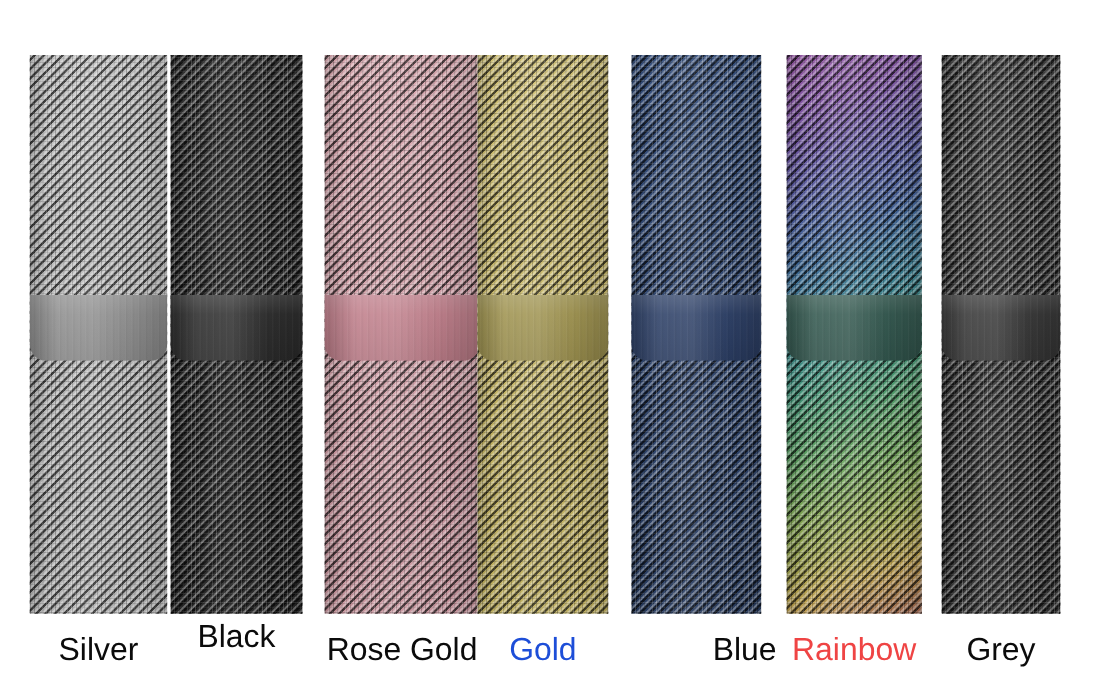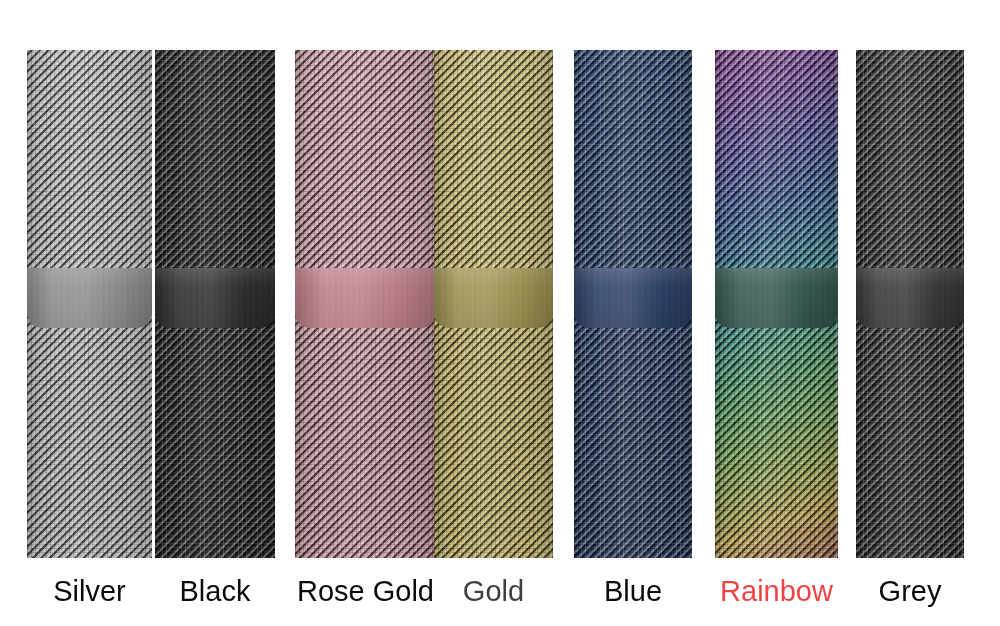--- a/index.html
+++ b/index.html
@@ -177,21 +177,21 @@
         <div class="mesh-base" style="background: linear-gradient(rgb(50, 50, 50) 0%, rgb(43, 43, 43) 50%, rgb(36, 36, 36) 100%);"></div>
         <div class="mesh-weave"></div>
         <div class="mesh-cross"></div>
         <div class="mesh-shade"></div>
       </div>
       <div class="band-clasp" style="top: 268px; height: 60px;">
         <div class="clasp-base" style="background: rgb(44, 44, 44);"></div>
         <div class="clasp-brush"></div>
         <div class="clasp-sheen"></div>
       </div>
-      <div class="band-label" style="top: 572px; color: rgb(11, 11, 11);">Black</div>
+      <div class="band-label" style="top: 560px; color: rgb(11, 11, 11);">Black</div>
     </div>
     <div class="band-cell" style="left: 295px; width: 141px;">
       <div class="band-mesh" style="top: 50px; height: 508px;">
         <div class="mesh-base" style="background: linear-gradient(rgb(220, 170, 178) 0%, rgb(211, 161, 169) 50%, rgb(201, 149, 158) 100%);"></div>
         <div class="mesh-weave"></div>
         <div class="mesh-cross"></div>
         <div class="mesh-shade"></div>
       </div>
       <div class="band-clasp" style="top: 268px; height: 60px;">
         <div class="clasp-base" style="background: rgb(192, 127, 139);"></div>
@@ -205,35 +205,35 @@
         <div class="mesh-base" style="background: linear-gradient(rgb(211, 195, 119) 0%, rgb(201, 185, 106) 50%, rgb(191, 175, 94) 100%);"></div>
         <div class="mesh-weave"></div>
         <div class="mesh-cross"></div>
         <div class="mesh-shade"></div>
       </div>
       <div class="band-clasp" style="top: 268px; height: 60px;">
         <div class="clasp-base" style="background: rgb(159, 147, 80);"></div>
         <div class="clasp-brush"></div>
         <div class="clasp-sheen"></div>
       </div>
-      <div class="band-label" style="top: 572px; color: #404040;">Gold</div>
+      <div class="band-label" style="top: 572px; color: #1d4ed8;">Gold</div>
     </div>
     <div class="band-cell" style="left: 574px; width: 118px;">
       <div class="band-mesh" style="top: 50px; height: 508px;">
         <div class="mesh-base" style="background: linear-gradient(rgb(54, 80, 126) 0%, rgb(47, 70, 112) 50%, rgb(40, 60, 96) 100%);"></div>
         <div class="mesh-weave"></div>
         <div class="mesh-cross"></div>
         <div class="mesh-shade"></div>
       </div>
       <div class="band-clasp" style="top: 268px; height: 60px;">
         <div class="clasp-base" style="background: rgb(44, 63, 102);"></div>
         <div class="clasp-brush"></div>
         <div class="clasp-sheen"></div>
       </div>
-      <div class="band-label" style="top: 572px; color: rgb(11, 11, 11);">Blue</div>
+      <div class="band-label" style="top: 572px; color: rgb(11, 11, 11); text-align: right;">Blue</div>
     </div>
     <div class="band-cell" style="left: 715px; width: 123px;">
       <div class="band-mesh" style="top: 50px; height: 508px;">
         <div class="mesh-base" style="background: linear-gradient(158deg, rgb(154, 91, 168) 0%, rgb(132, 87, 168) 10%, rgb(93, 92, 166) 22%, rgb(65, 99, 156) 32%, rgb(59, 127, 151) 42%, rgb(63, 148, 135) 52%, rgb(79, 157, 107) 62%, rgb(110, 165, 88) 72%, rgb(154, 168, 79) 82%, rgb(192, 164, 78) 90%, rgb(163, 101, 79) 100%);"></div>
         <div class="mesh-weave"></div>
         <div class="mesh-cross"></div>
         <div class="mesh-shade"></div>
       </div>
       <div class="band-clasp" style="top: 268px; height: 60px;">
         <div class="clasp-base" style="background: rgb(51, 88, 79);"></div>

